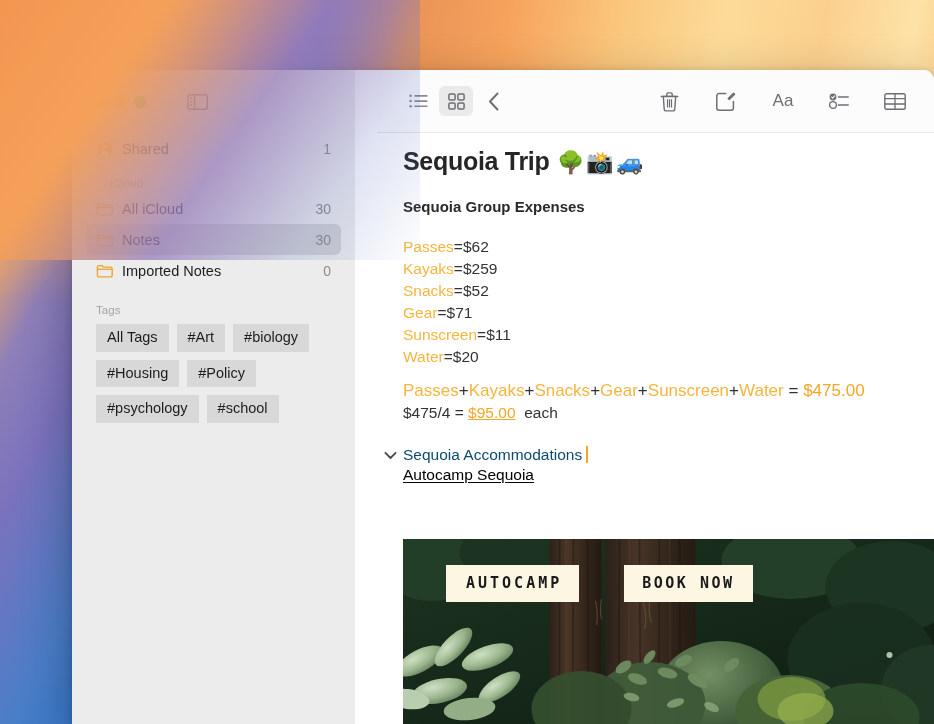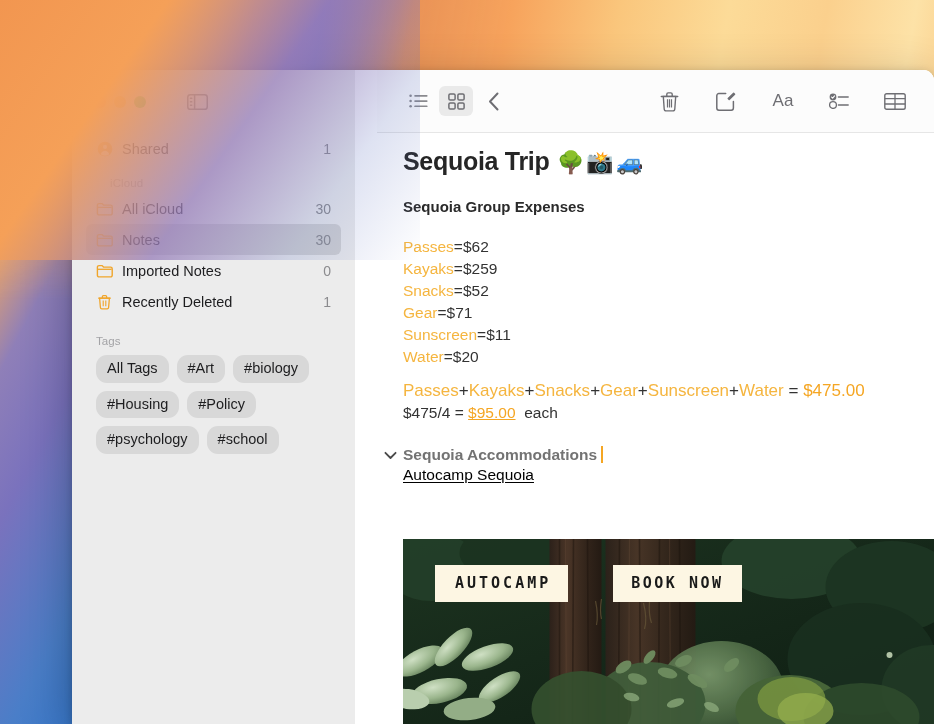--- a/index.html
+++ b/index.html
@@ -133,21 +133,21 @@
 
   .tags-wrap {
     display: flex;
     flex-wrap: wrap;
     gap: 8px 8px;
     padding: 4px 24px 0 24px;
   }
   .tag-chip {
     background: #d8d8d8;
     color: #1d1d1f;
-    border-radius: 11px;
+    border-radius: 0;
     font-size: 14.5px;
     padding: 5px 11px 6px 11px;
     white-space: nowrap;
     line-height: 1.15;
   }
 
   
   #note-pane {
     flex: 1;
     background: #ffffff;
@@ -222,22 +222,22 @@
   .collapse-row {
     display: flex;
     align-items: center;
     gap: 6px;
     margin-left: -20px;
     margin-bottom: 2px;
   }
   .chev { width: 14px; color: #4a4a4a; display: flex; align-items: center; justify-content: center; }
   .collapse-title {
     font-size: 15.5px;
-    font-weight: bold;
-    color: #737373;
+    font-weight: normal;
+    color: #0c4a6e;
     position: relative;
   }
   .caret {
     display: inline-block;
     width: 2px;
     height: 17px;
     background: #f5a623;
     vertical-align: -3px;
     margin-left: 4px;
   }
@@ -258,21 +258,21 @@
     right: 0;
     bottom: 0;
     height: 185px;
     overflow: hidden;
     background: #17301a;
   }
   .photo svg { display: block; width: 100%; height: 100%; }
 
   .photo-labels {
     position: absolute;
-    left: 32px;
+    left: 43px;
     top: 26px;
     display: flex;
     gap: 13px;
   }
   .photo-label {
     background: #fdf6e3;
     color: #1a1a1a;
     font-family: "DejaVu Sans Mono", monospace;
     font-weight: bold;
     font-size: 15px;
@@ -348,33 +348,20 @@
           <span class="sr-icon">
             <svg width="17" height="14" viewBox="0 0 17 14">
               <path d="M1.4 3.2a1.6 1.6 0 0 1 1.6-1.6h3.1l1.4 1.5h7.1a1.6 1.6 0 0 1 1.6 1.6v6.6a1.6 1.6 0 0 1-1.6 1.6H3a1.6 1.6 0 0 1-1.6-1.6z" fill="none" stroke="#f0a52a" stroke-width="1.4"></path>
               <line x1="1.6" y1="5.3" x2="15.6" y2="5.3" stroke="#f0a52a" stroke-width="1.3"></line>
             </svg>
           </span>
           <span class="sr-label">Imported Notes</span>
           <span class="sr-count">0</span>
         </div>
 
-        <div class="side-row">
-          <span class="sr-icon">
-            <svg width="15" height="16" viewBox="0 0 15 16">
-              <path d="M2.6 4.2h9.8l-0.8 9.3a1.5 1.5 0 0 1-1.5 1.4H4.9a1.5 1.5 0 0 1-1.5-1.4z" fill="none" stroke="#f0a52a" stroke-width="1.3"></path>
-              <line x1="1.2" y1="4.2" x2="13.8" y2="4.2" stroke="#f0a52a" stroke-width="1.3"></line>
-              <path d="M5.4 4.1V2.6a1 1 0 0 1 1-1h2.2a1 1 0 0 1 1 1v1.5" fill="none" stroke="#f0a52a" stroke-width="1.3"></path>
-              <line x1="6.2" y1="6.6" x2="6.2" y2="12.2" stroke="#f0a52a" stroke-width="1.1"></line>
-              <line x1="8.8" y1="6.6" x2="8.8" y2="12.2" stroke="#f0a52a" stroke-width="1.1"></line>
-            </svg>
-          </span>
-          <span class="sr-label">Recently Deleted</span>
-          <span class="sr-count">1</span>
-        </div>
       </div>
 
       <div class="group-header tags-header">Tags</div>
       <div class="tags-wrap">
         <span class="tag-chip">All Tags</span>
         <span class="tag-chip">#Art</span>
         <span class="tag-chip">#biology</span>
         <span class="tag-chip">#Housing</span>
         <span class="tag-chip">#Policy</span>
         <span class="tag-chip">#psychology</span>

